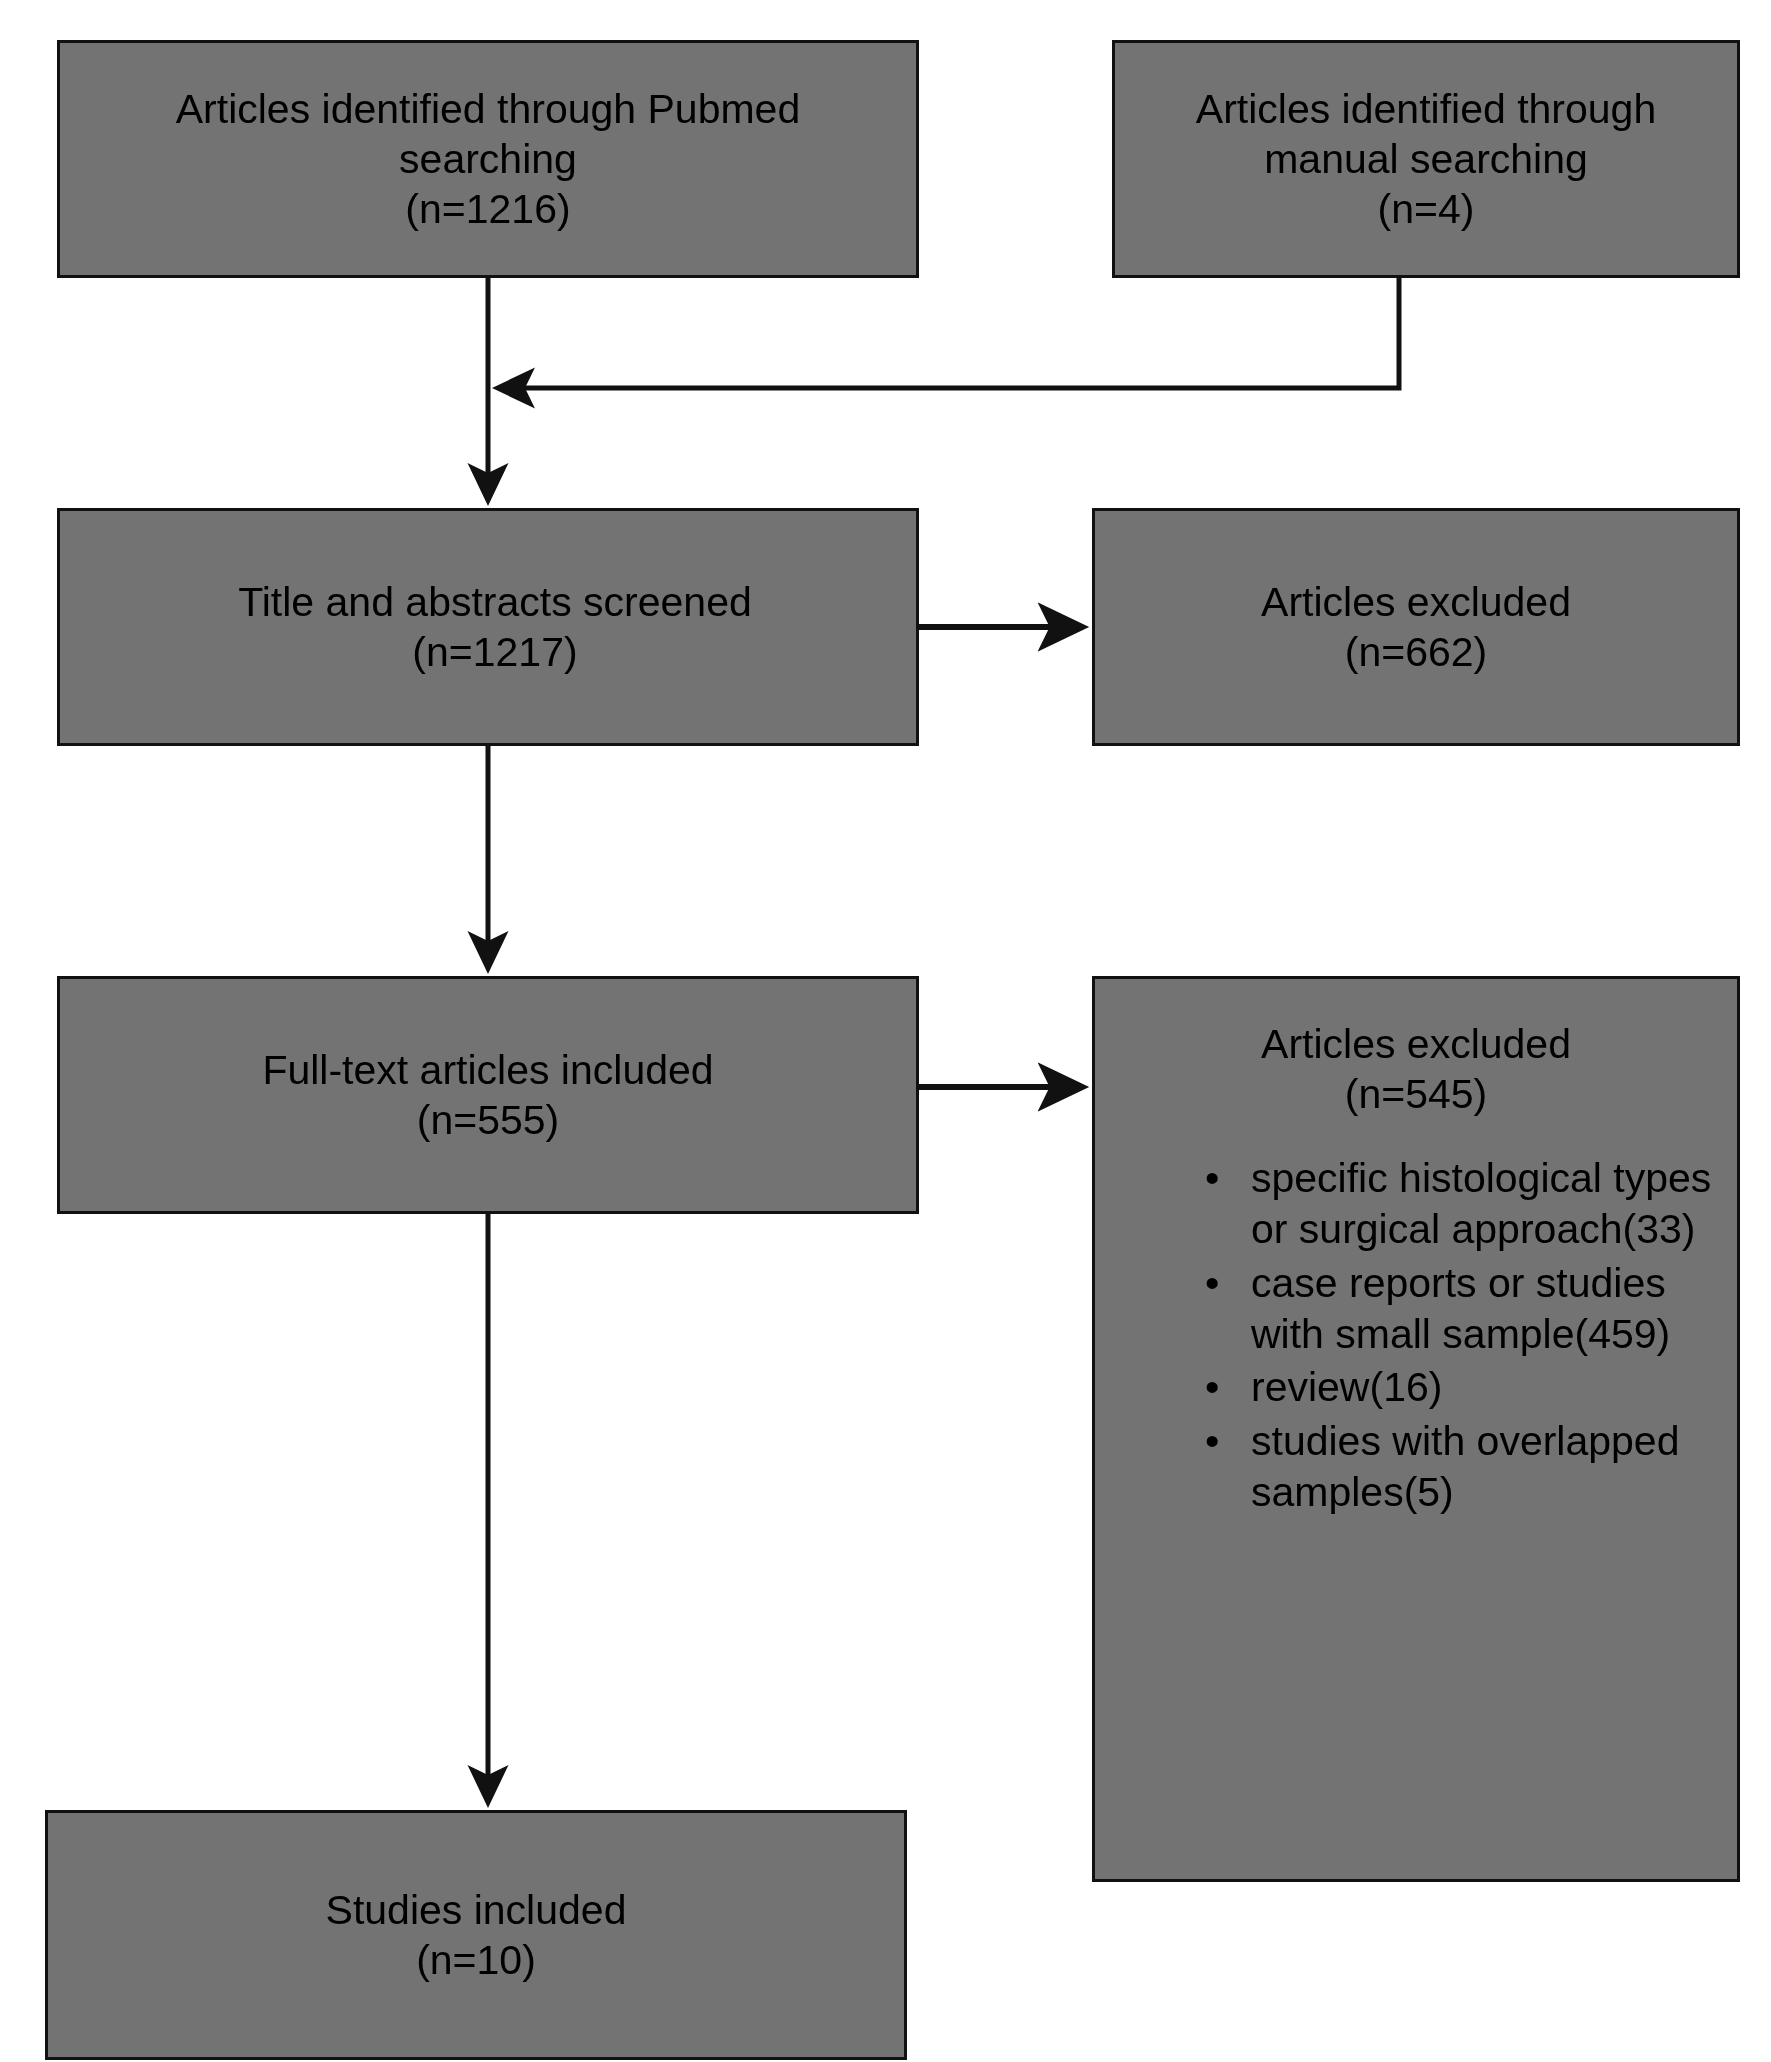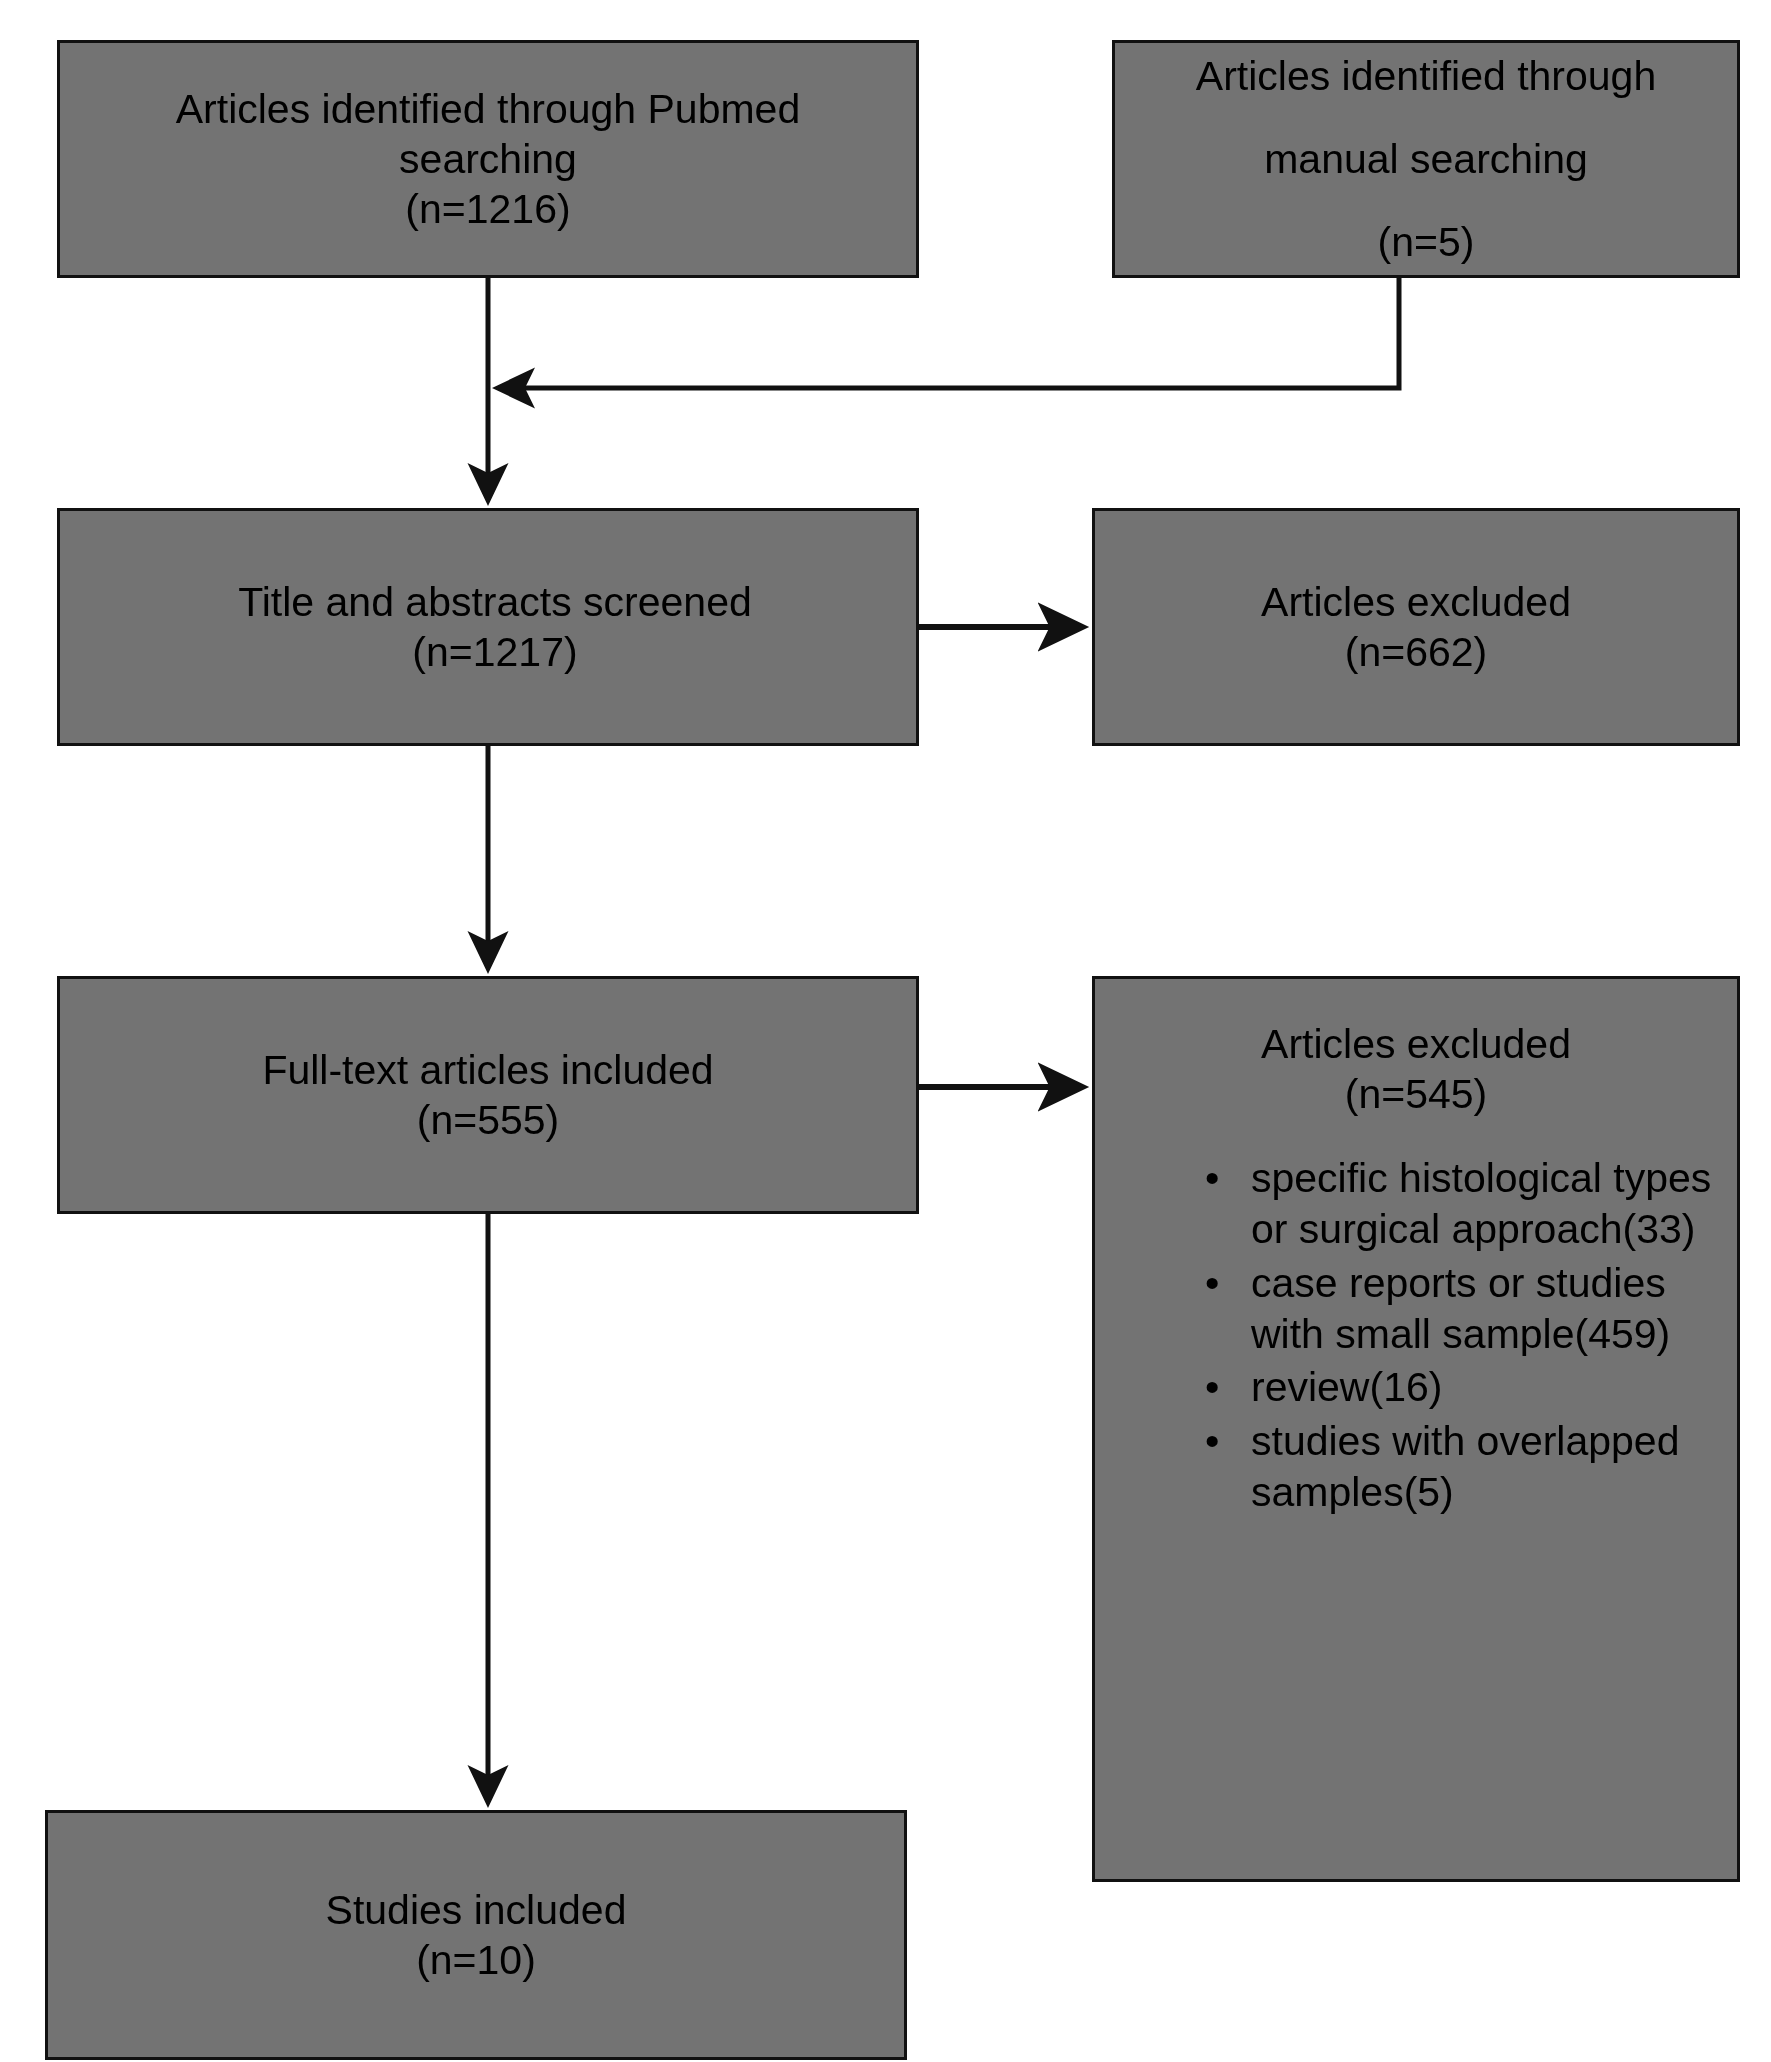--- a/index.html
+++ b/index.html
@@ -42,21 +42,21 @@
   .node .line {
     display: block;
     white-space: nowrap;
   }
   .node.wrap .line {
     white-space: normal;
   }
 
   
   #node-pubmed  { left: 57px;   top: 40px;   width: 862px;  height: 238px; }
-  #node-manual  { left: 1112px; top: 40px;   width: 628px;  height: 238px; gap: 33px; }
+  #node-manual  { left: 1112px; top: 40px;   width: 628px;  height: 238px; }
 
   
   #node-title-screen { left: 57px;   top: 508px;  height: 238px; width: 862px; padding-left: 28px; }
   #node-excl-title   { left: 1092px; top: 508px;  height: 238px; width: 648px; }
 
   
   #node-fulltext     { left: 57px;   top: 976px;  height: 238px; width: 862px; }
   #node-excl-full    { left: 1092px; top: 976px;  width: 648px;  height: 906px;
                        justify-content: flex-start; padding-top: 40px; }
 
@@ -119,21 +119,21 @@
 
   <div class="node" id="node-pubmed">
     <span class="line">Articles identified through Pubmed</span>
     <span class="line">searching</span>
     <span class="line">(n=1216)</span>
   </div>
 
   <div class="node" id="node-manual">
     <span class="line">Articles identified through</span>
     <span class="line">manual searching</span>
-    <span class="line">(n=5)</span>
+    <span class="line">(n=4)</span>
   </div>
 
   <div class="node" id="node-title-screen">
     <span class="line">Title and abstracts screened</span>
     <span class="line">(n=1217)</span>
   </div>
 
   <div class="node" id="node-excl-title">
     <span class="line">Articles excluded</span>
     <span class="line">(n=662)</span>

